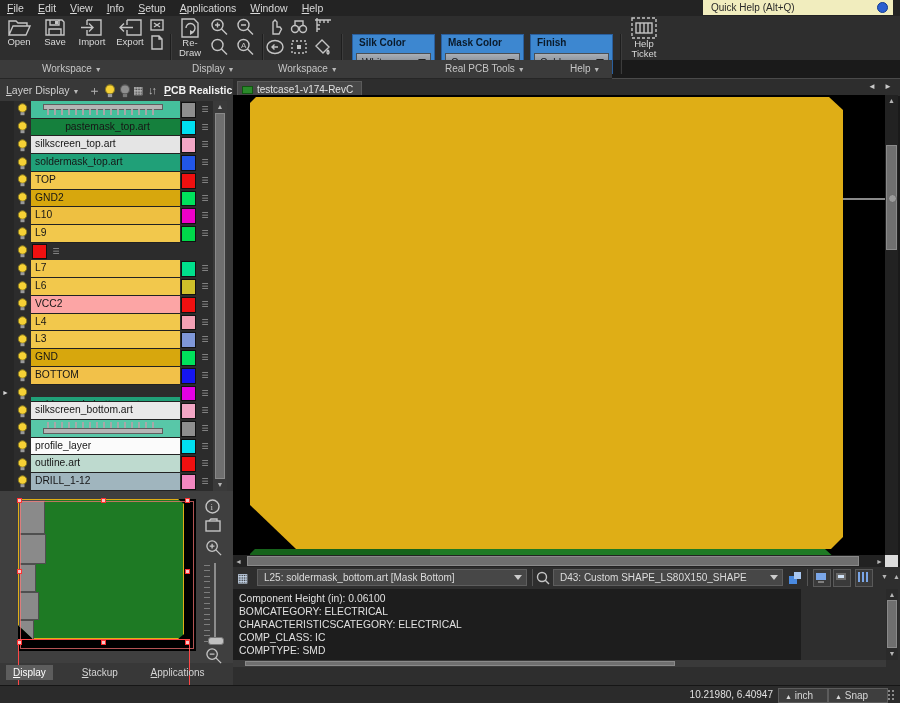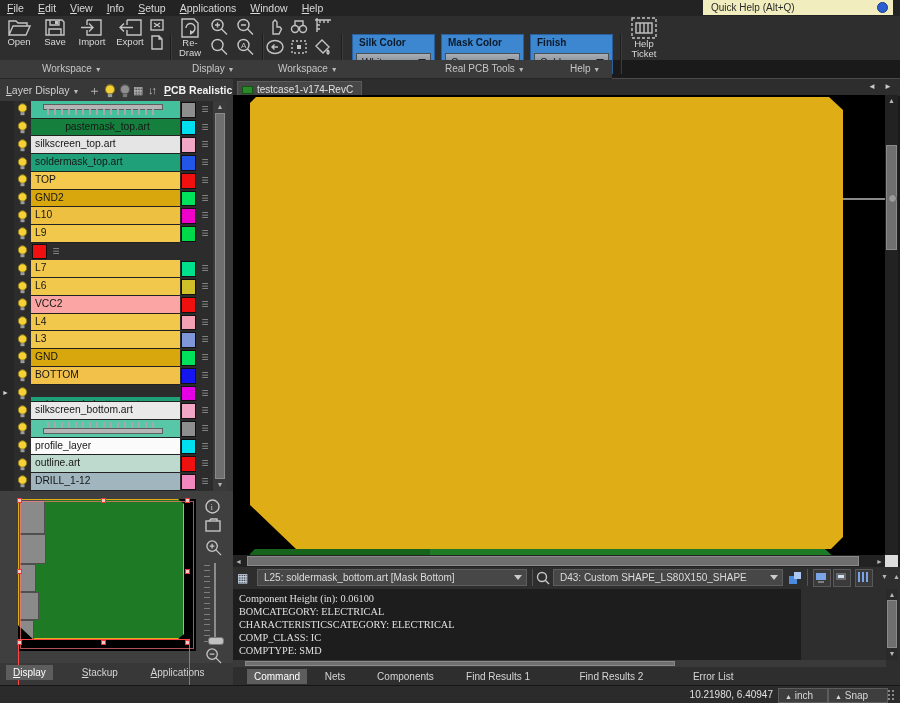--- a/index.html
+++ b/index.html
@@ -56,21 +56,21 @@
   .scroll{background:#222;}
   .sthumb{position:absolute;background:#6f6f6f;border:1px solid #8a8a8a;box-sizing:border-box;}
   .sarrow{position:absolute;font-size:7px;color:#b5b5b5;line-height:10px;text-align:center;}
   
   #bottompanel{left:233px;top:567px;width:667px;height:118px;background:#2e2e2e;}
   .ddgray{position:absolute;top:2px;height:17px;background:#474747;border:1px solid #5e5e5e;box-sizing:border-box;
      font-size:10px;color:#dcdcdc;line-height:15px;padding-left:6px;white-space:nowrap;overflow:hidden;}
   .ddgray .dar{position:absolute;right:4px;top:5px;width:0;height:0;border-left:4px solid transparent;
      border-right:4px solid transparent;border-top:5px solid #ccc;}
   #console{position:absolute;left:0;top:22px;width:568px;height:71px;background:#1d1d1d;
-     font-size:10.3px;color:#e0e0e0;line-height:13px;padding:3px 0 0 6px;box-sizing:border-box;overflow:hidden;font-family:Liberation Serif, serif;}
+     font-size:10.3px;color:#e0e0e0;line-height:13px;padding:3px 0 0 6px;box-sizing:border-box;overflow:hidden;}
   #btabs{position:absolute;left:0;top:100px;width:667px;height:18px;}
   
   #statusbar{left:0;top:685px;width:900px;height:18px;background:#2b2b2b;border-top:1px solid #161616;
      font-size:10px;color:#d8d8d8;}
   .sbox{position:absolute;top:2px;height:13px;background:#3e3e3e;border:1px solid #5c5c5c;
      line-height:13px;padding:0 6px;font-size:10px;color:#d8d8d8;}
   .grip{width:2px;height:2px;background:#8a8a8a;box-shadow:4px 0 #8a8a8a,0 4px #8a8a8a,4px 4px #8a8a8a,0 8px #8a8a8a,4px 8px #8a8a8a;}
   svg{display:block;}
   .icsvg{stroke:#c4c4c4;fill:none;stroke-width:1.4px;}
   .boardlabel{position:absolute;font-size:5px;line-height:5px;white-space:nowrap;font-family:"DejaVu Sans Mono",monospace;}
@@ -700,28 +700,20 @@
 
   <div class="abs scroll" style="left:653px;top:22px;width:12px;height:71px;background:#2a2a2a;">
     <div class="sarrow" style="left:0;top:1px;width:12px;">▲</div>
     <div class="sthumb" style="left:1px;top:11px;width:10px;height:48px;"></div>
     <div class="sarrow" style="left:0;bottom:1px;width:12px;">▼</div>
   </div>
 
   <div class="abs" style="left:0;top:93px;width:653px;height:7px;background:#3a3a3a;">
     <div class="sthumb" style="left:12px;top:1px;width:430px;height:5px;"></div>
   </div>
-  <div id="btabs">
-      <div class="tabbox active" style="left: 14px;">Command</div>
-      <div class="tabbox" style="left: 84.7px;">Nets</div>
-      <div class="tabbox" style="left: 137.1px;">Components</div>
-      <div class="tabbox" style="left: 226.1px;">Find Results 1</div>
-      <div class="tabbox" style="left: 339.5px;">Find Results 2</div>
-      <div class="tabbox" style="left: 452.9px;">Error List</div>
-    </div>
 </div>
 
 <div id="statusbar" class="abs">
   <span class="abs" style="right:127px;top:3px;color:#e0e0e0;">10.21980, 6.40947</span>
   <div class="sbox" style="left:778px;width:36px;"><span style="font-size:7px;">▲</span> <span>inch</span></div>
   <div class="sbox" style="left:828px;width:46px;"><span style="font-size:7px;">▲</span> <span>Snap Off</span></div>
   <div class="grip abs" style="left:888px;top:4px;"></div>
 </div>
 
 </body></html>

